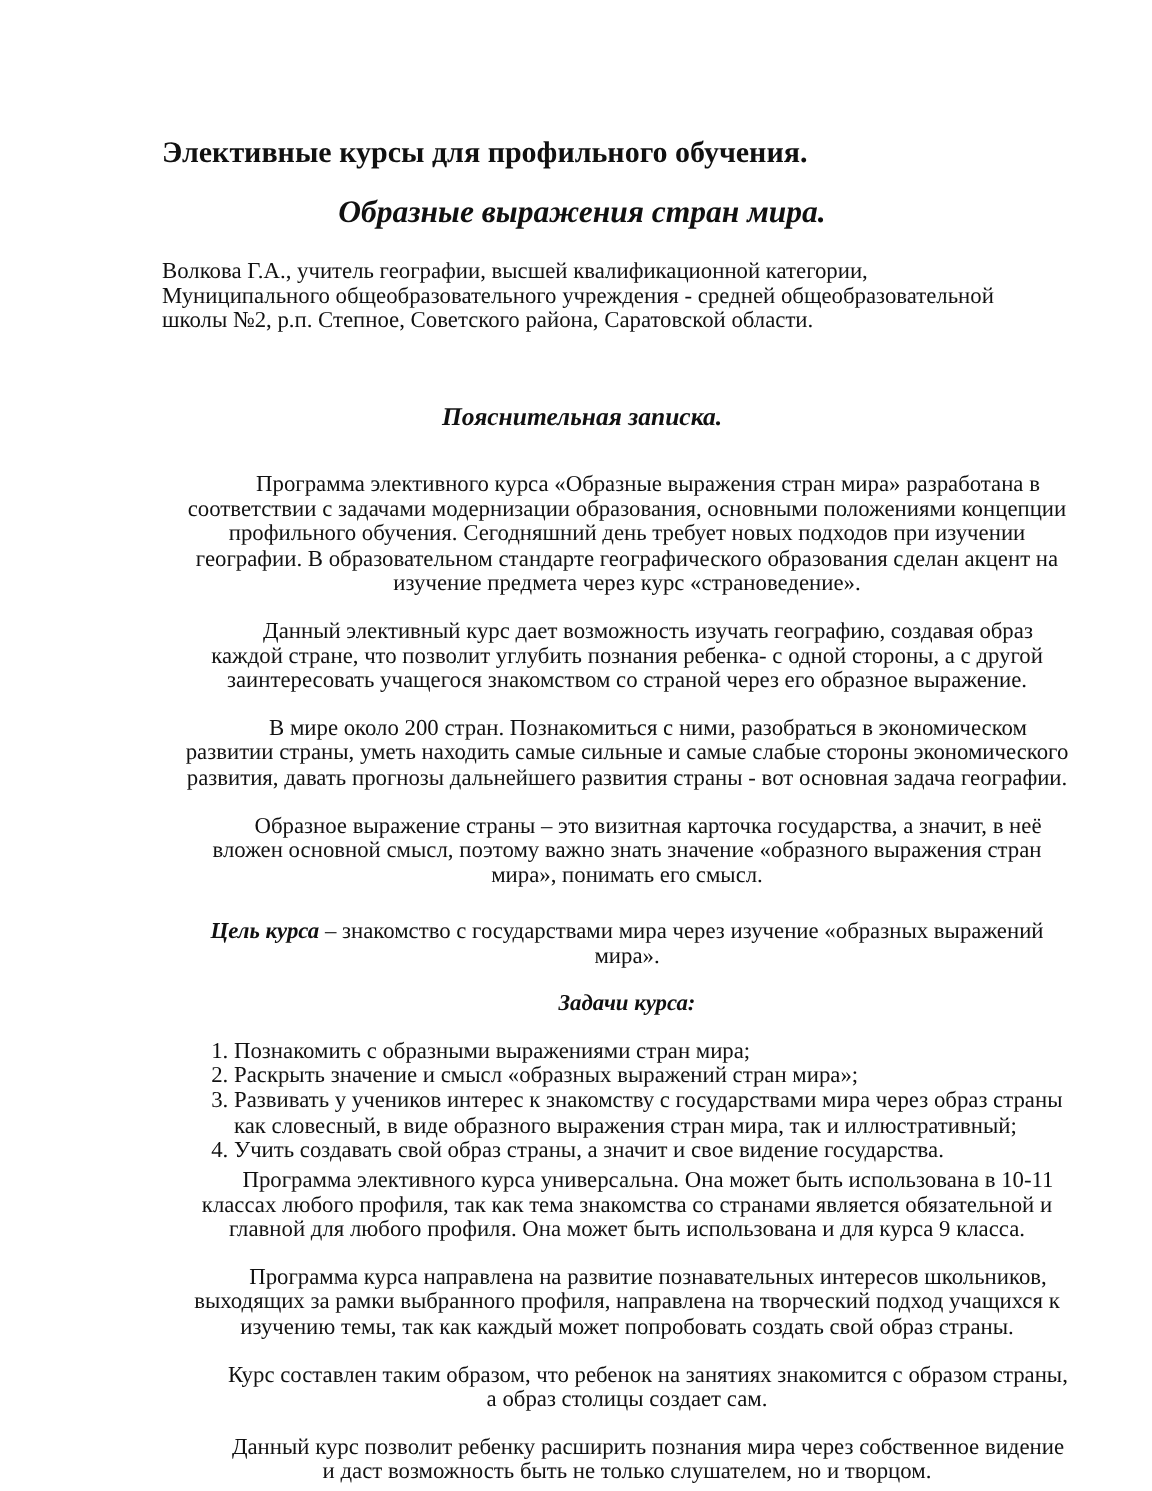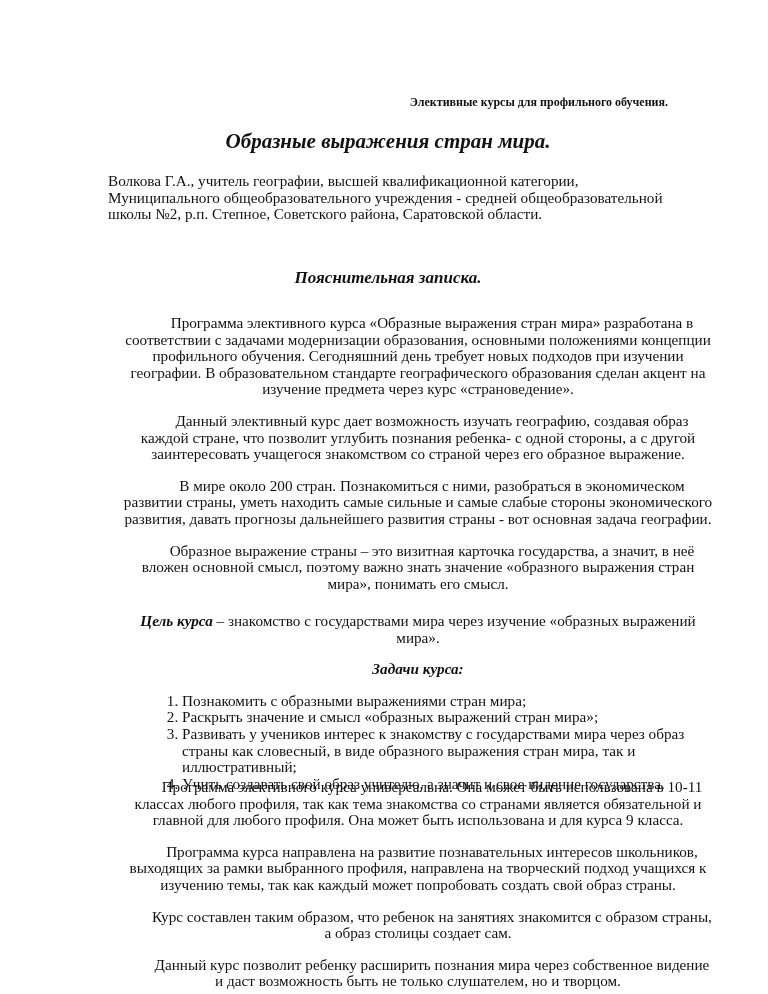--- a/index.html
+++ b/index.html
@@ -7,38 +7,38 @@
     width: 768px; height: 994px; overflow: hidden;
     font-family: "Liberation Serif", serif;
     color: #111111;
     font-size: 15.2px;
     line-height: 16.6px;
     position: relative;
   }
   .page { position: absolute; left: 108px; top: 0; width: 620px; }
   .title {
     position: absolute; left: 0; top: 92px; width: 560px;
-    text-align: right; font-weight: bold; font-size: 12px; line-height: 20px;
+    text-align: left; font-weight: bold; font-size: 20px; line-height: 20px;
   }
   .subtitle {
     position: absolute; left: 0; top: 131px; width: 560px;
     text-align: center; font-weight: bold; font-style: italic; font-size: 21px; line-height: 20px;
   }
   .author { position: absolute; left: 0; top: 173px; width: 620px; }
   .note-heading {
     position: absolute; left: 0; top: 270px; width: 560px;
     text-align: center; font-weight: bold; font-style: italic; font-size: 17px;
   }
   .body1 { position: absolute; left: 0; top: 300px; width: 620px; }
   .p { margin: 15px; text-indent: 28px; text-align: center; }
   .p.noindent { text-indent: 0; }
   .body2 { position: absolute; left: 0; top: 598px; width: 620px; }
   .bi { font-weight: bold; font-style: italic; }
   ol { margin: 0; padding-left: 48px; }
-  ol li { padding-left: 0; margin-left: 26px; }
+  ol li { padding-left: 0; }
   .body3 { position: absolute; left: 0; top: 764px; width: 620px; }
   .line { white-space: nowrap; }
 </style>
 </head>
 <body>
 
 <div class="page">
   <div class="title">Элективные курсы для профильного обучения.</div>
   <div class="subtitle">Образные выражения стран мира.</div>
 
@@ -57,21 +57,21 @@
     <p class="p">Образное выражение  страны – это визитная карточка государства, а значит, в неё вложен основной смысл, поэтому важно знать значение  «образного выражения стран мира», понимать его смысл.</p>
   </div>
 
   <div class="body2">
     <p class="p noindent"><span class="bi">Цель курса</span><span> – знакомство с государствами мира через изучение  «образных выражений мира».</span></p>
     <p class="p noindent bi">Задачи курса:</p>
     <ol>
       <li>Познакомить с образными выражениями стран мира;</li>
       <li>Раскрыть значение и смысл «образных выражений стран мира»;</li>
       <li>Развивать у учеников интерес к знакомству с государствами мира  через образ страны как словесный, в виде образного выражения стран мира, так и иллюстративный;</li>
-      <li>Учить создавать свой образ учителю, а значит и свое видение государства.</li>
+      <li>Учить создавать свой образ страны, а значит и свое видение государства.</li>
     </ol>
   </div>
 
   <div class="body3">
     <p class="p">Программа элективного курса универсальна. Она может быть использована в 10-11 классах любого профиля, так как тема знакомства со странами является обязательной и главной для любого профиля. Она может быть использована и для курса 9 класса.</p>
     <p class="p">Программа курса направлена на развитие познавательных интересов школьников, выходящих за рамки выбранного профиля, направлена на творческий подход учащихся к изучению темы, так как каждый может попробовать создать свой образ страны.</p>
     <p class="p">Курс составлен таким образом, что ребенок на занятиях знакомится с образом страны, а образ столицы создает сам.</p>
     <p class="p">Данный курс позволит ребенку  расширить познания мира через собственное видение и даст возможность быть не только слушателем, но и творцом.</p>
   </div>
 </div>

